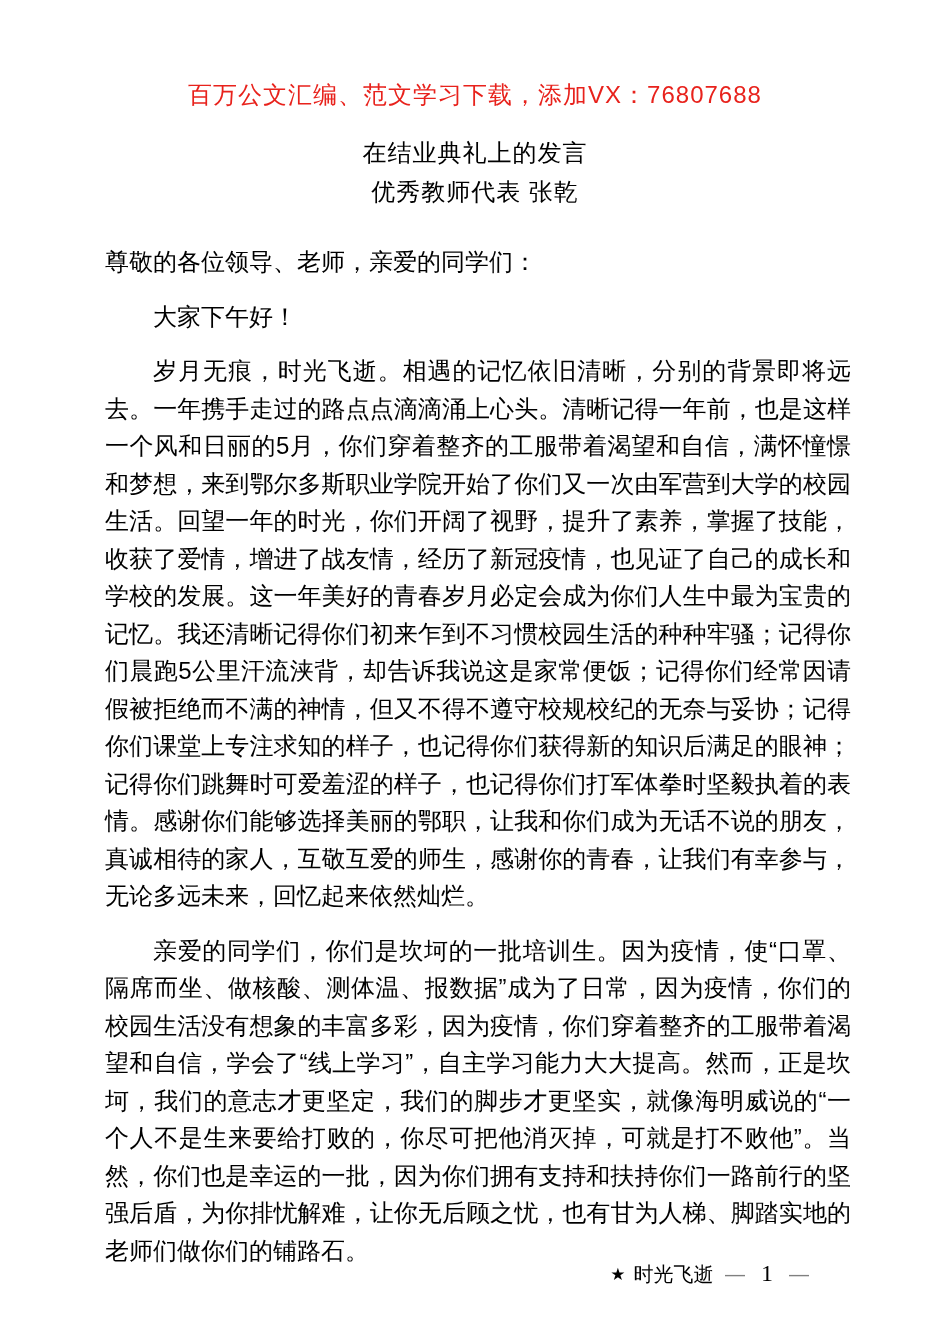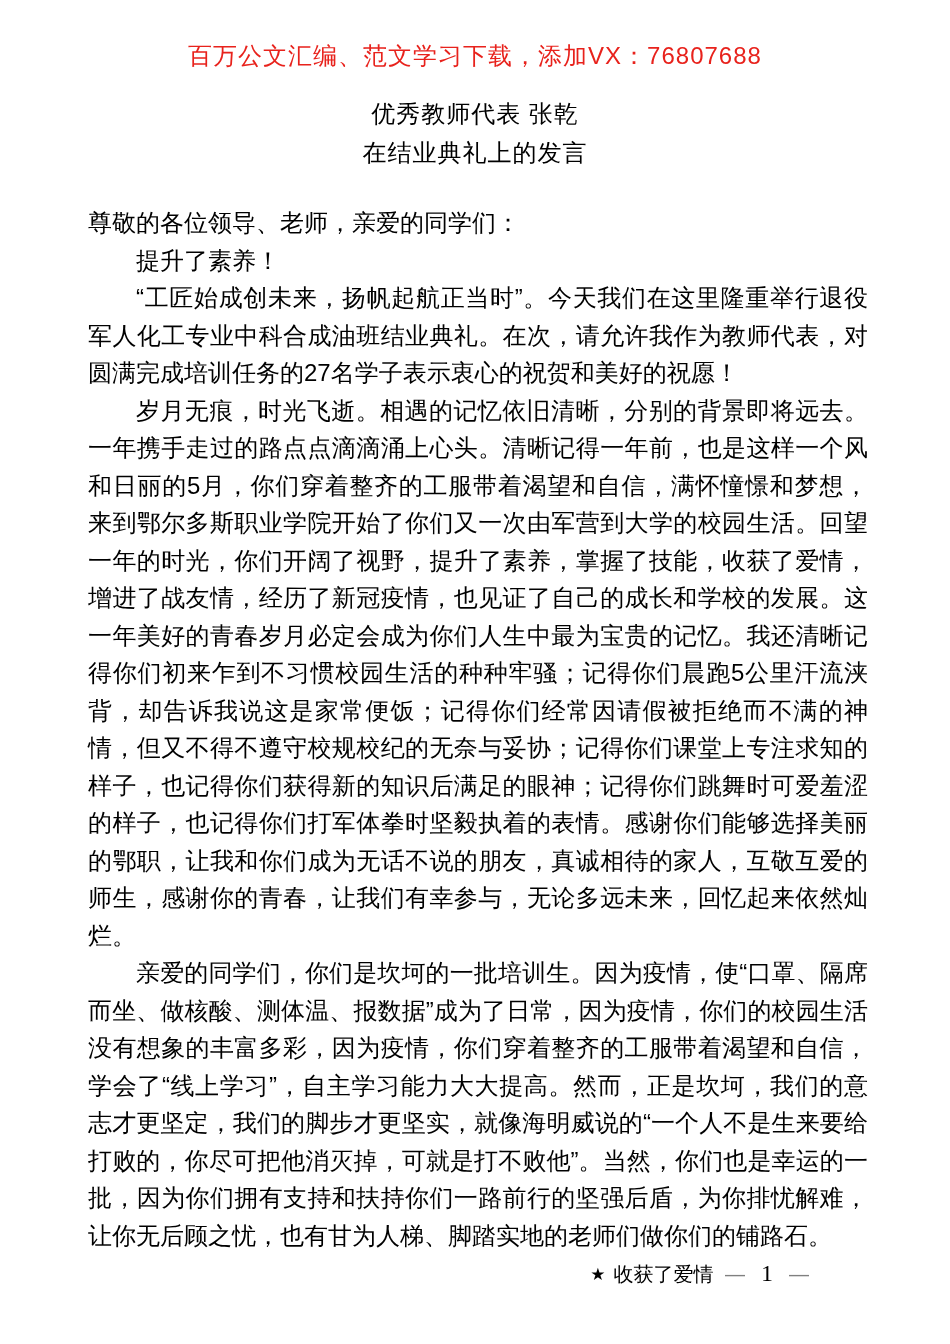--- a/index.html
+++ b/index.html
@@ -17,40 +17,41 @@
     color: #000000;
     overflow: hidden;
   }
   .promo {
     padding-top: 40px;
     text-align: center;
     font-size: 24px;
     line-height: 32px;
     color: #e8221c;
     letter-spacing: 1px;
+    margin-top: 39px;
   }
   .title-block {
     margin-top: 22px;
     text-align: center;
     font-size: 24px;
     line-height: 39px;
     color: #000000;
   }
   .title-block div {
     letter-spacing: 1px;
   }
   .body-text {
     margin: 32px 82px 0 88px;
     font-size: 24px;
     line-height: 37.5px;
     text-align: justify;
     color: #000000;
   }
   .body-text p {
-    margin: 0;
+    margin: 17px;
     text-indent: 2em;
   }
   .body-text p.no-indent {
     text-indent: 0;
   }
   .footer {
     position: absolute;
     right: 135px;
     bottom: 56px;
     font-size: 20px;
@@ -74,30 +75,29 @@
   }
 </style>
 </head>
 <body>
 
 <div class="page">
 
   <div class="promo">百万公文汇编、范文学习下载，添加VX：76807688</div>
 
   <div class="title-block">
+    <div>在结业典礼上的发言</div>
     <div>优秀教师代表 张乾</div>
-    <div>在结业典礼上的发言</div>
   </div>
 
   <div class="body-text">
     <p class="no-indent">尊敬的各位领导、老师，亲爱的同学们：</p>
-    <p>提升了素养！</p>
-    <p>“工匠始成创未来，扬帆起航正当时”。今天我们在这里隆重举行退役军人化工专业中科合成油班结业典礼。在次，请允许我作为教师代表，对圆满完成培训任务的27名学子表示衷心的祝贺和美好的祝愿！</p>
+    <p>大家下午好！</p>
     <p>岁月无痕，时光飞逝。相遇的记忆依旧清晰，分别的背景即将远去。一年携手走过的路点点滴滴涌上心头。清晰记得一年前，也是这样一个风和日丽的5月，你们穿着整齐的工服带着渴望和自信，满怀憧憬和梦想，来到鄂尔多斯职业学院开始了你们又一次由军营到大学的校园生活。回望一年的时光，你们开阔了视野，提升了素养，掌握了技能，收获了爱情，增进了战友情，经历了新冠疫情，也见证了自己的成长和学校的发展。这一年美好的青春岁月必定会成为你们人生中最为宝贵的记忆。我还清晰记得你们初来乍到不习惯校园生活的种种牢骚；记得你们晨跑5公里汗流浃背，却告诉我说这是家常便饭；记得你们经常因请假被拒绝而不满的神情，但又不得不遵守校规校纪的无奈与妥协；记得你们课堂上专注求知的样子，也记得你们获得新的知识后满足的眼神；记得你们跳舞时可爱羞涩的样子，也记得你们打军体拳时坚毅执着的表情。感谢你们能够选择美丽的鄂职，让我和你们成为无话不说的朋友，真诚相待的家人，互敬互爱的师生，感谢你的青春，让我们有幸参与，无论多远未来，回忆起来依然灿烂。</p>
     <p>亲爱的同学们，你们是坎坷的一批培训生。因为疫情，使“口罩、隔席而坐、做核酸、测体温、报数据”成为了日常，因为疫情，你们的校园生活没有想象的丰富多彩，因为疫情，你们穿着整齐的工服带着渴望和自信，学会了“线上学习”，自主学习能力大大提高。然而，正是坎坷，我们的意志才更坚定，我们的脚步才更坚实，就像海明威说的“一个人不是生来要给打败的，你尽可把他消灭掉，可就是打不败他”。当然，你们也是幸运的一批，因为你们拥有支持和扶持你们一路前行的坚强后盾，为你排忧解难，让你无后顾之忧，也有甘为人梯、脚踏实地的老师们做你们的铺路石。</p>
   </div>
 
   <div class="footer">
-    <span class="star">★</span><span>收获了爱情</span>
+    <span class="star">★</span><span>时光飞逝</span>
     <span class="dash">—</span><span class="pagenum">1</span><span class="dash">—</span>
   </div>
 
 </div>
 
 </body></html>

